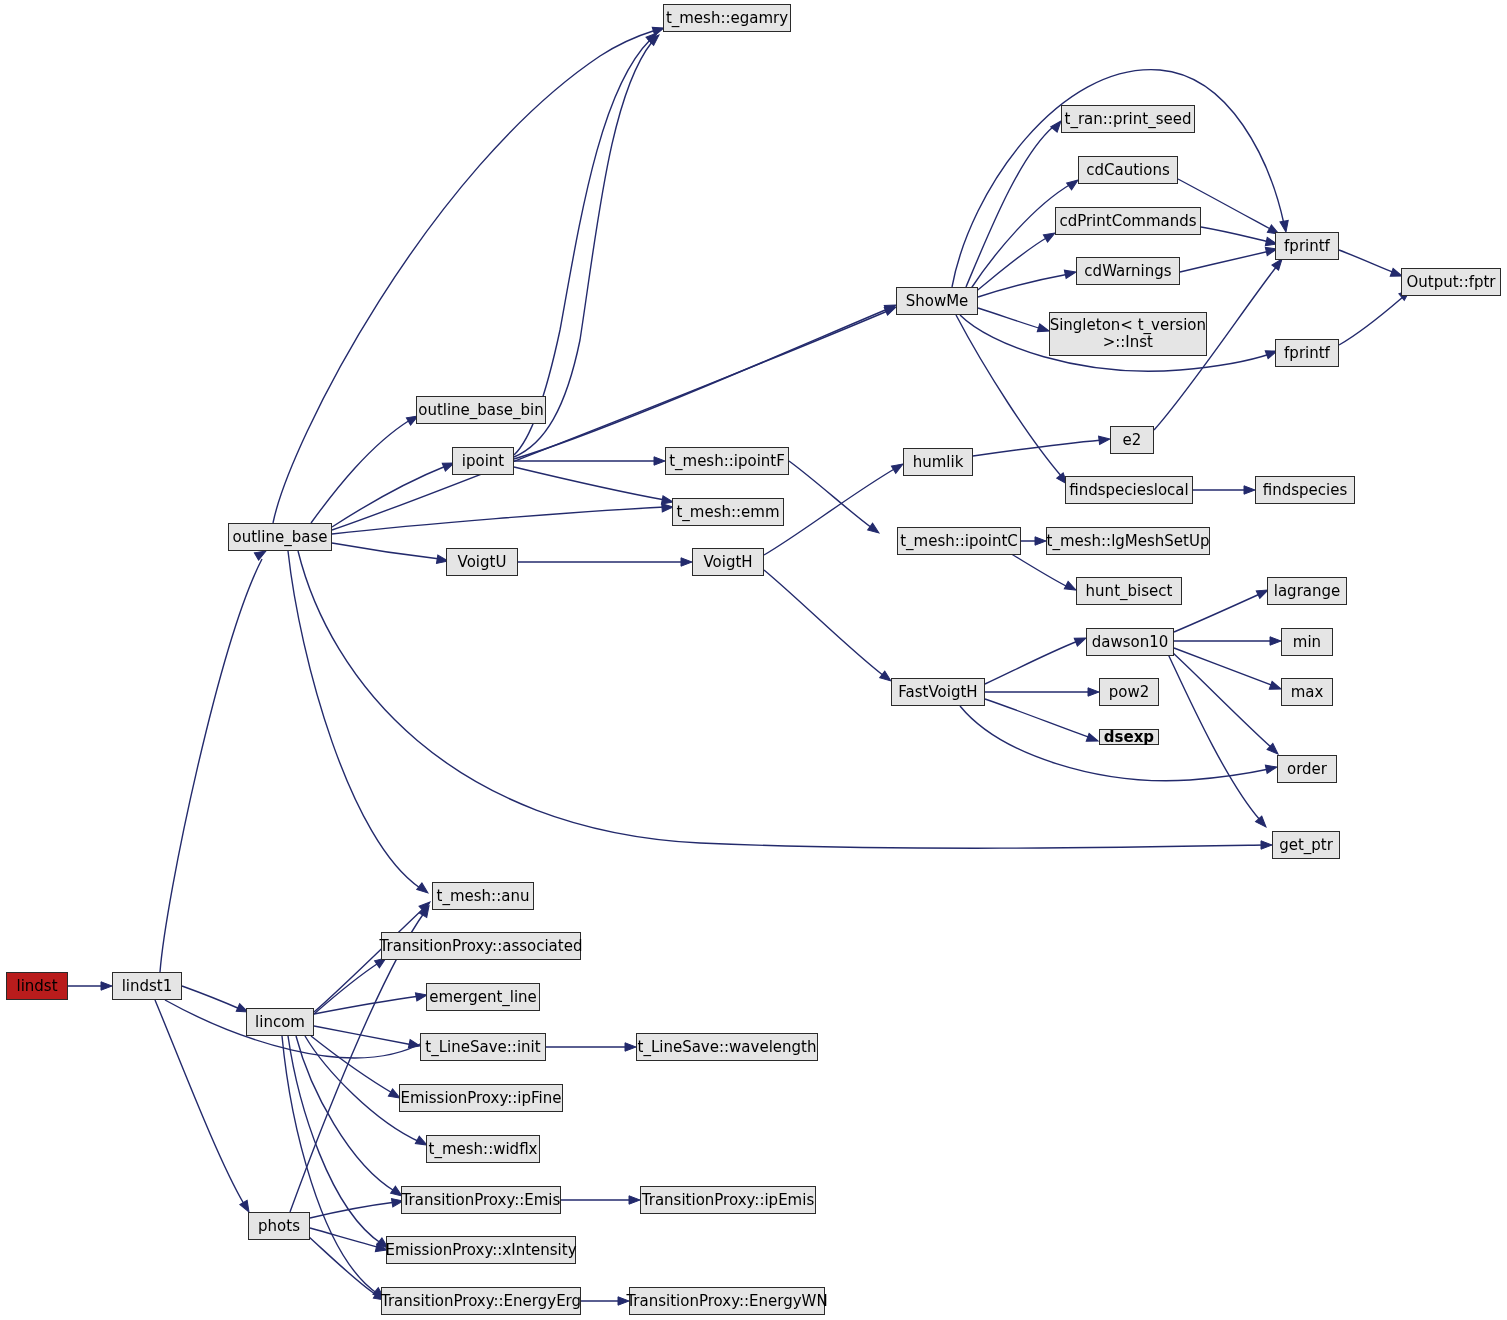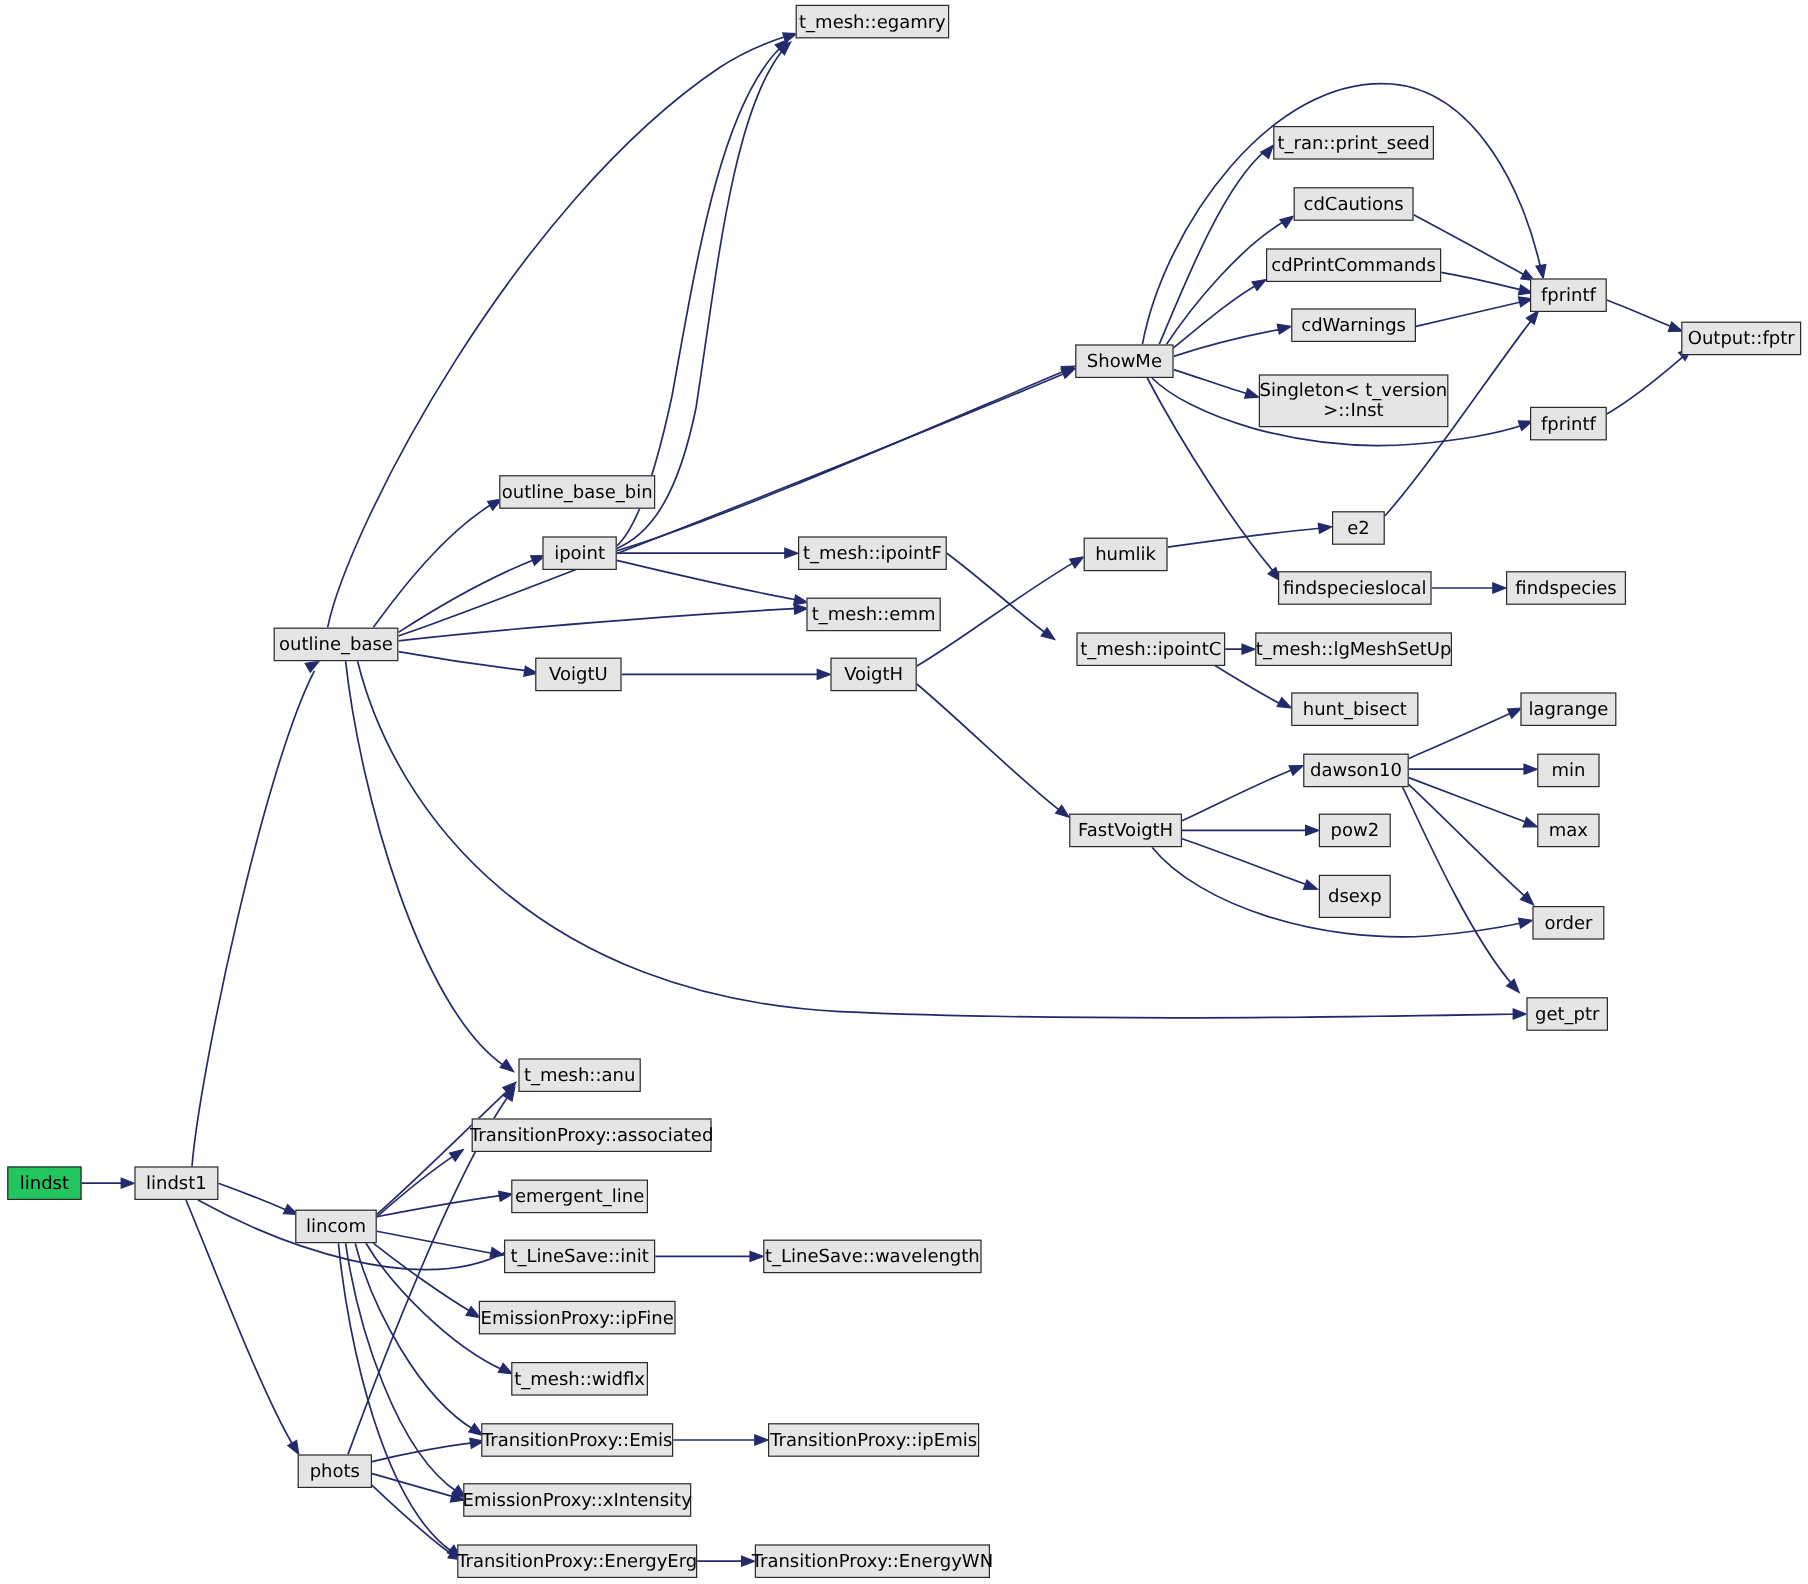--- a/index.html
+++ b/index.html
@@ -15,21 +15,21 @@
     display:flex;
     align-items:center;
     justify-content:center;
     text-align:center;
     font-size:15px;
     line-height:1.08;
     white-space:pre;
     letter-spacing:0px;
     z-index:5;
   }
-  .node.root{background:#22c55e;}
+  .node.root{background:#b91c1c;}
   .node.two-line{font-size:15px;line-height:1.12;}
   path.edge{fill:none;stroke:#232a6c;stroke-width:1.4px;}
   polygon.arrow{fill:#232a6c;stroke:#232a6c;stroke-width:1px;}
 </style>
 </head>
 <body>
 
 <div id="graph-root">
   <svg class="edges" id="edge-layer" viewBox="0 0 1507 1320" xmlns="http://www.w3.org/2000/svg">
       <path d="M68,986 L104,986" class="edge"></path>
@@ -183,32 +183,32 @@
       <div class="node" style="left: 1055px; top: 207px; width: 146px; height: 28px;"><span>cdPrintCommands</span></div>
       <div class="node" style="left: 1076px; top: 257px; width: 104px; height: 28px;"><span>cdWarnings</span></div>
       <div class="node two-line" style="left: 1049px; top: 312px; width: 158px; height: 44px; justify-content: flex-end;"><span>Singleton&lt; t_version
 &gt;::Inst</span></div>
       <div class="node" style="left: 1110px; top: 426px; width: 44px; height: 28px;"><span>e2</span></div>
       <div class="node" style="left: 1065px; top: 476px; width: 128px; height: 28px;"><span>findspecieslocal</span></div>
       <div class="node" style="left: 1046px; top: 527px; width: 164px; height: 28px;"><span>t_mesh::lgMeshSetUp</span></div>
       <div class="node" style="left: 1076px; top: 577px; width: 106px; height: 28px;"><span>hunt_bisect</span></div>
       <div class="node" style="left: 1086px; top: 628px; width: 88px; height: 28px;"><span>dawson10</span></div>
       <div class="node" style="left: 1099px; top: 678px; width: 60px; height: 28px;"><span>pow2</span></div>
-      <div class="node" style="left: 1099px; top: 729px; width: 60px; height: 36px;"><span>dsexp</span></div>
+      <div class="node" style="left: 1099px; top: 729px; width: 60px; height: 16px; font-weight: bold;"><span>dsexp</span></div>
       <div class="node" style="left: 1275px; top: 232px; width: 64px; height: 28px;"><span>fprintf</span></div>
       <div class="node" style="left: 1275px; top: 339px; width: 64px; height: 28px;"><span>fprintf</span></div>
       <div class="node" style="left: 1401px; top: 268px; width: 100px; height: 28px;"><span>Output::fptr</span></div>
       <div class="node" style="left: 1255px; top: 476px; width: 100px; height: 28px;"><span>findspecies</span></div>
       <div class="node" style="left: 1267px; top: 577px; width: 80px; height: 28px;"><span>lagrange</span></div>
       <div class="node" style="left: 1281px; top: 628px; width: 52px; height: 28px;"><span>min</span></div>
       <div class="node" style="left: 1281px; top: 678px; width: 52px; height: 28px;"><span>max</span></div>
       <div class="node" style="left: 1277px; top: 755px; width: 60px; height: 28px;"><span>order</span></div>
       <div class="node" style="left: 1272px; top: 831px; width: 68px; height: 28px;"><span>get_ptr</span></div>
       <div class="node" style="left: 432px; top: 882px; width: 102px; height: 28px;"><span>t_mesh::anu</span></div>
-      <div class="node" style="left: 381px; top: 932px; width: 200px; height: 28px; margin-left: 12px;"><span>TransitionProxy::associated</span></div>
+      <div class="node" style="left: 381px; top: 932px; width: 200px; height: 28px;"><span>TransitionProxy::associated</span></div>
       <div class="node" style="left: 426px; top: 983px; width: 114px; height: 28px;"><span>emergent_line</span></div>
       <div class="node" style="left: 420px; top: 1033px; width: 126px; height: 28px;"><span>t_LineSave::init</span></div>
       <div class="node" style="left: 399px; top: 1084px; width: 164px; height: 28px;"><span>EmissionProxy::ipFine</span></div>
       <div class="node" style="left: 426px; top: 1135px; width: 114px; height: 28px;"><span>t_mesh::widflx</span></div>
       <div class="node" style="left: 401px; top: 1186px; width: 160px; height: 28px;"><span>TransitionProxy::Emis</span></div>
       <div class="node" style="left: 386px; top: 1236px; width: 190px; height: 28px;"><span>EmissionProxy::xIntensity</span></div>
       <div class="node" style="left: 381px; top: 1287px; width: 200px; height: 28px;"><span>TransitionProxy::EnergyErg</span></div>
       <div class="node" style="left: 246px; top: 1008px; width: 68px; height: 28px;"><span>lincom</span></div>
       <div class="node" style="left: 248px; top: 1212px; width: 62px; height: 28px;"><span>phots</span></div>
       <div class="node" style="left: 636px; top: 1033px; width: 182px; height: 28px;"><span>t_LineSave::wavelength</span></div>

